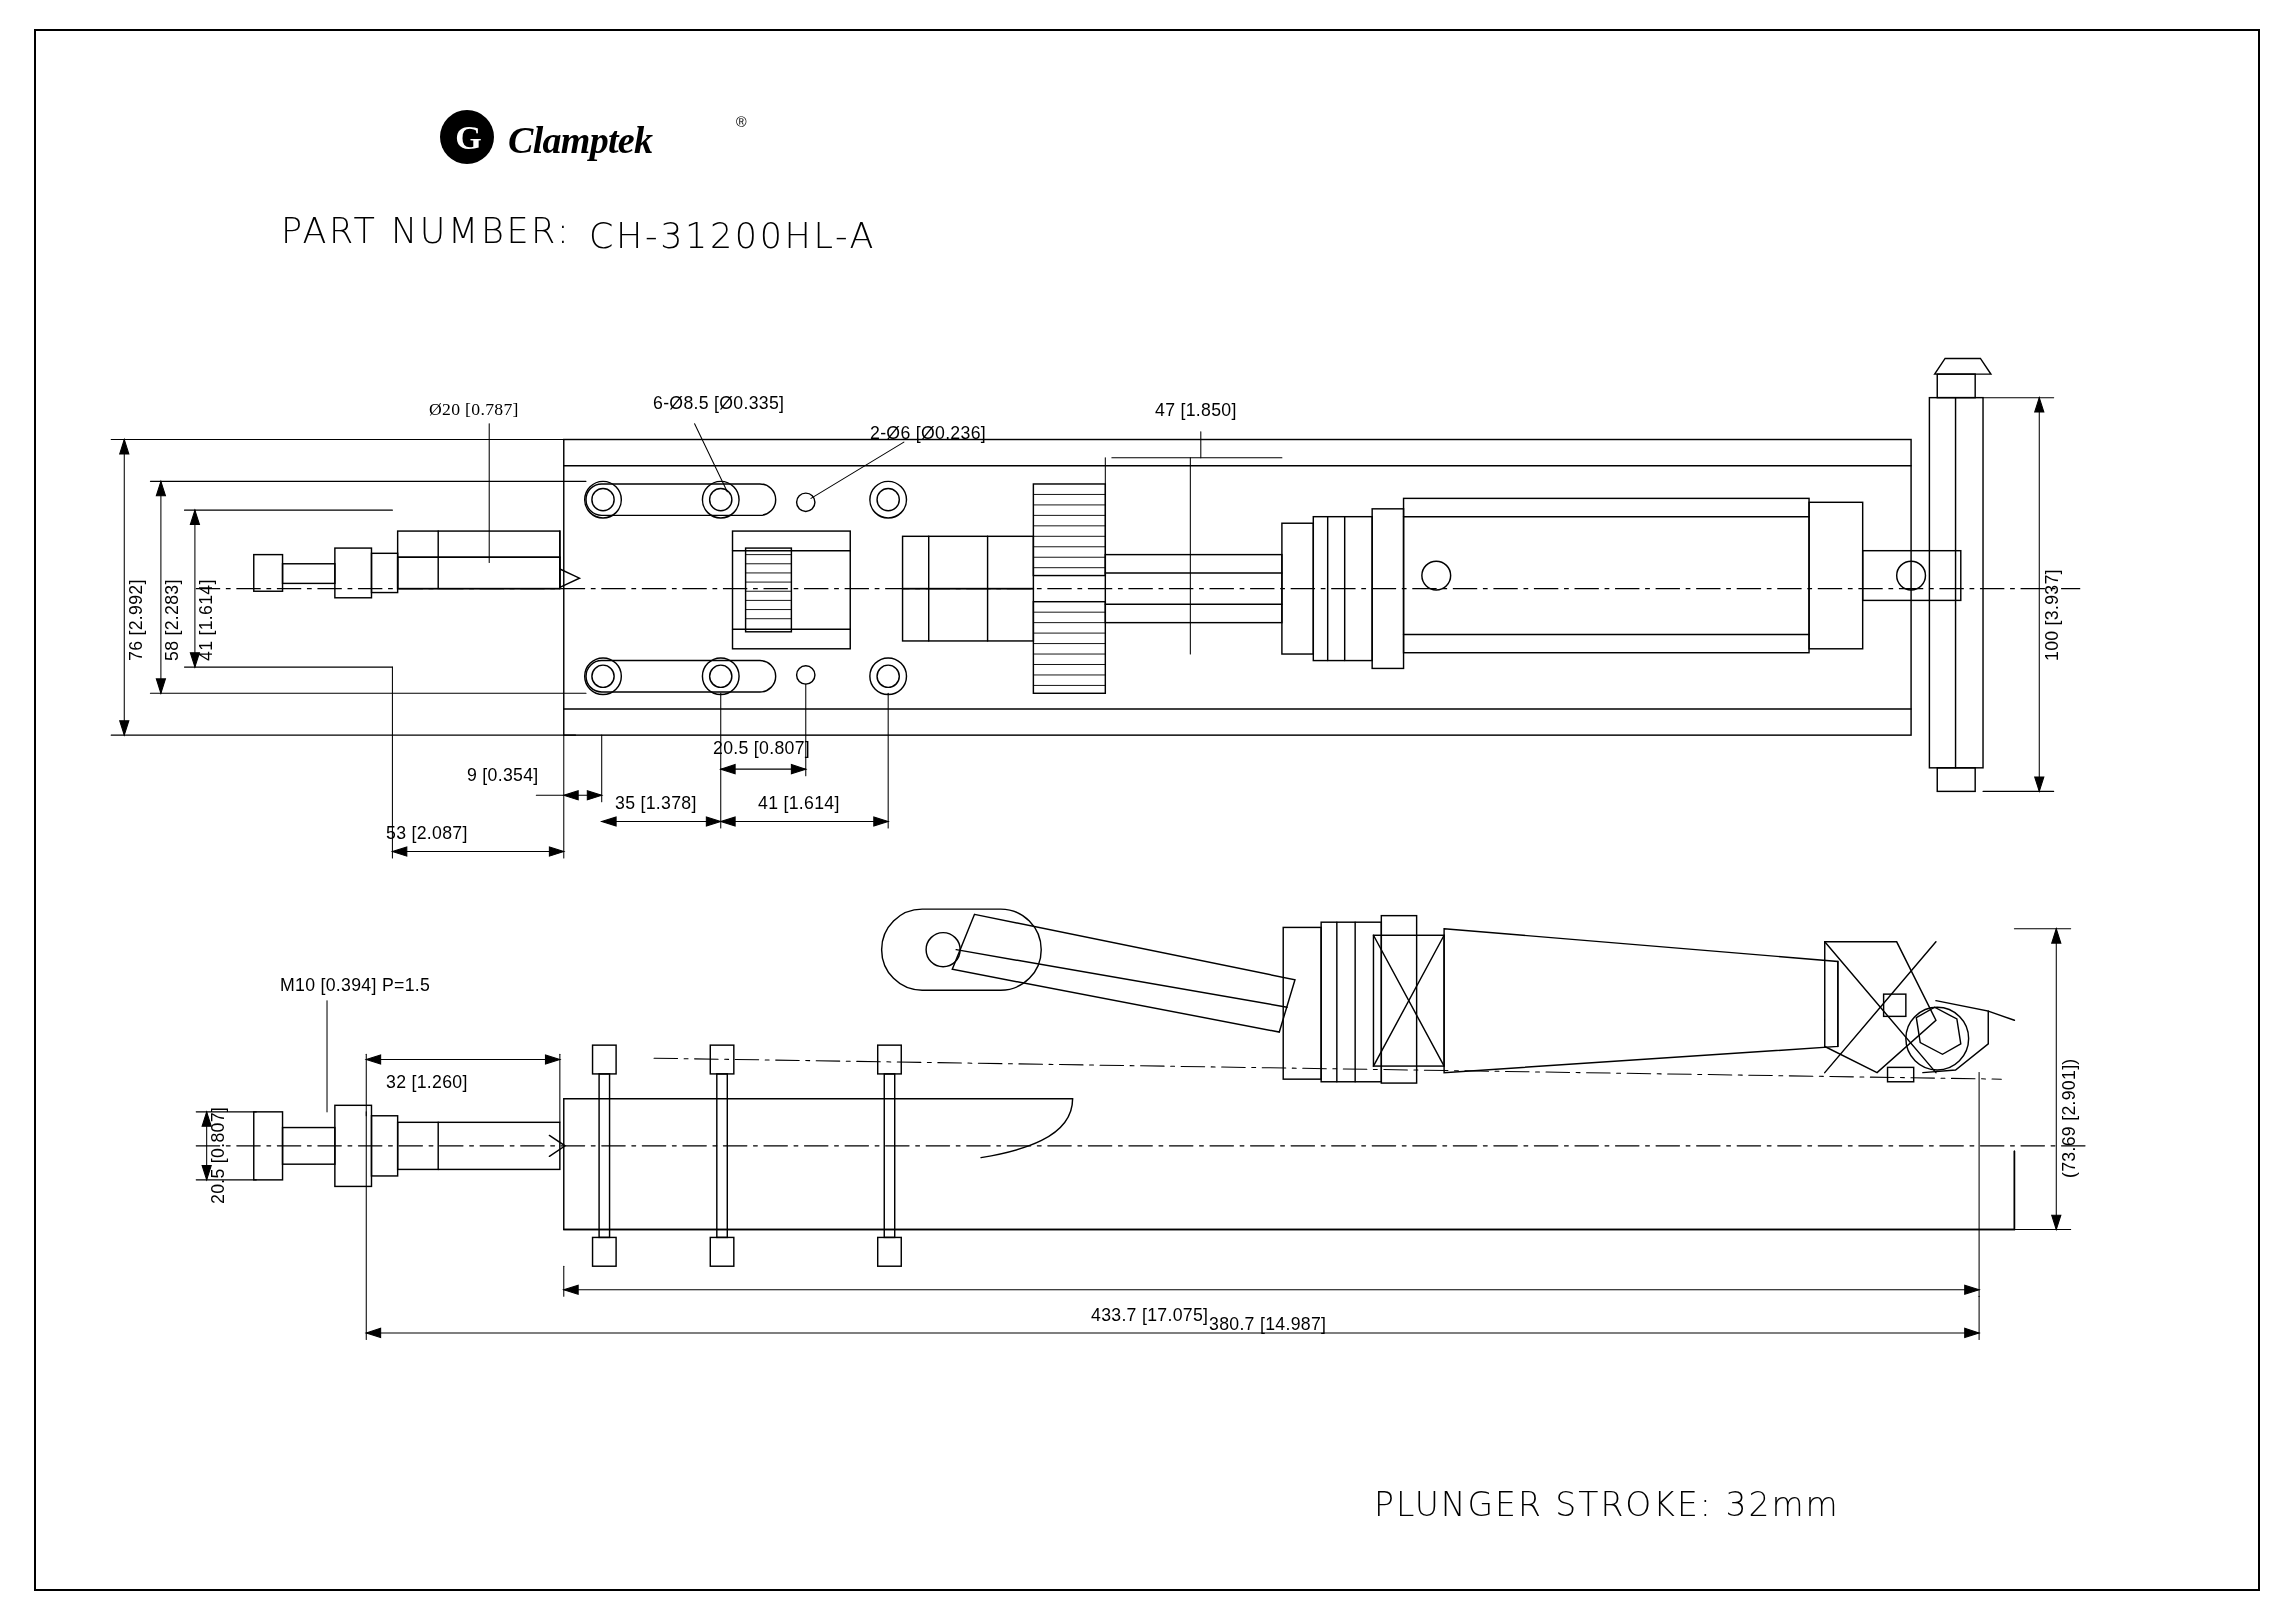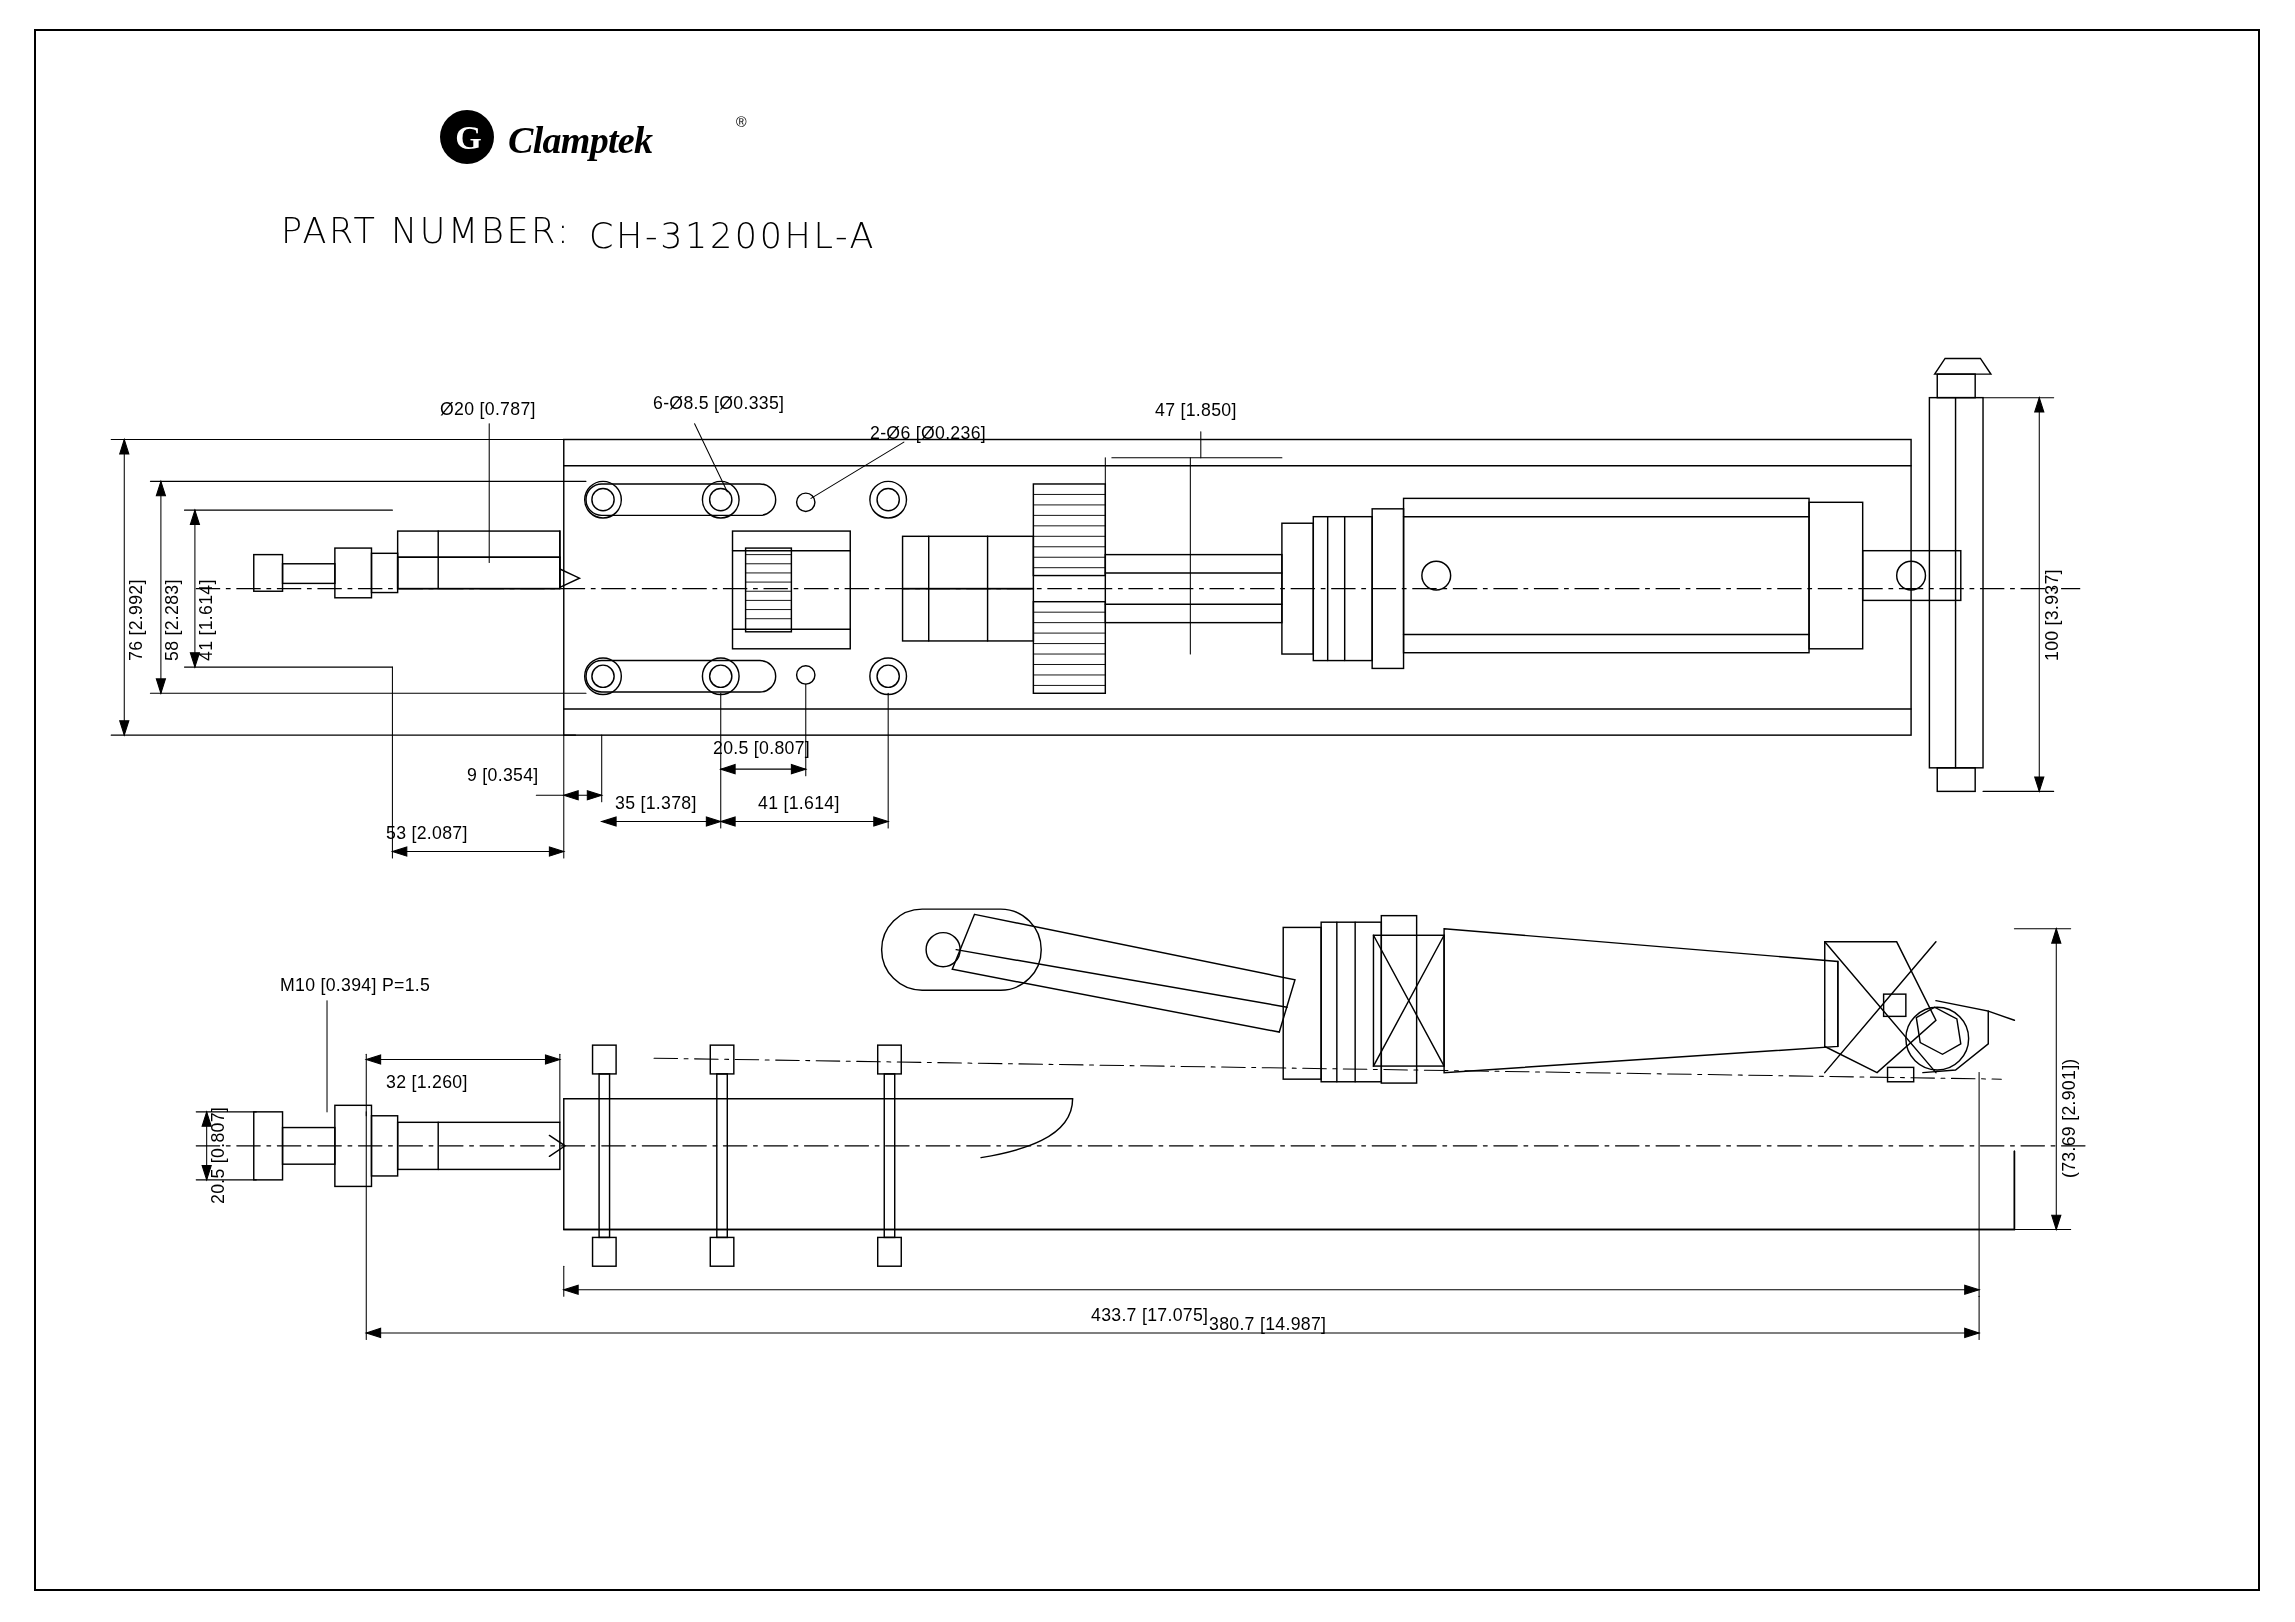--- a/index.html
+++ b/index.html
@@ -120,22 +120,23 @@
   <div id="logo">
     <div id="logo-mark">
       <div id="logo-mark-inner">G</div>
     </div>
     <div id="logo-text">Clamptek</div>
     <div id="logo-reg">®</div>
   </div>
 
   <div class="lbl title-part" style="left:281px; top:211px;">PART NUMBER:</div>
   <div class="lbl title-part" style="left:589px; top:216px;">CH-31200HL-A</div>
-
-  <div class="lbl dimtext" style="left:440px; top:399px;">Ø20 [0.787]</div>
+  <div class="lbl stroke-note" style="left:1374px; top:1485px;">PLUNGER STROKE: 32mm</div>
+
+  <div class="lbl dimtext" style="left:429px; top:399px;font-family:Liberation Serif, serif;">Ø20 [0.787]</div>
   <div class="lbl dimtext" style="left:653px; top:393px;">6-Ø8.5 [Ø0.335]</div>
   <div class="lbl dimtext" style="left:870px; top:415px;margin-top:8px;">2-Ø6 [Ø0.236]</div>
   <div class="lbl dimtext" style="left:1155px; top:400px;">47 [1.850]</div>
 
   <div class="lbl dimtext-v" style="left:126px; top:661px;">76 [2.992]</div>
   <div class="lbl dimtext-v" style="left:162px; top:661px;">58 [2.283]</div>
   <div class="lbl dimtext-v" style="left:196px; top:661px;">41 [1.614]</div>
   <div class="lbl dimtext-v" style="left:2042px; top:661px;">100 [3.937]</div>
 
   <div class="lbl dimtext" style="left:467px; top:765px;">9 [0.354]</div>

